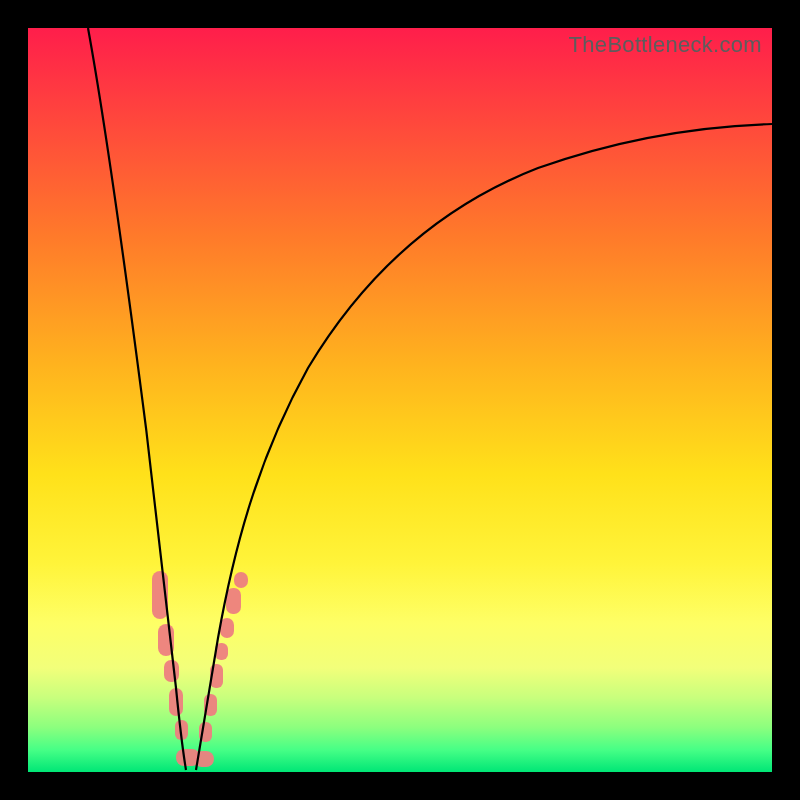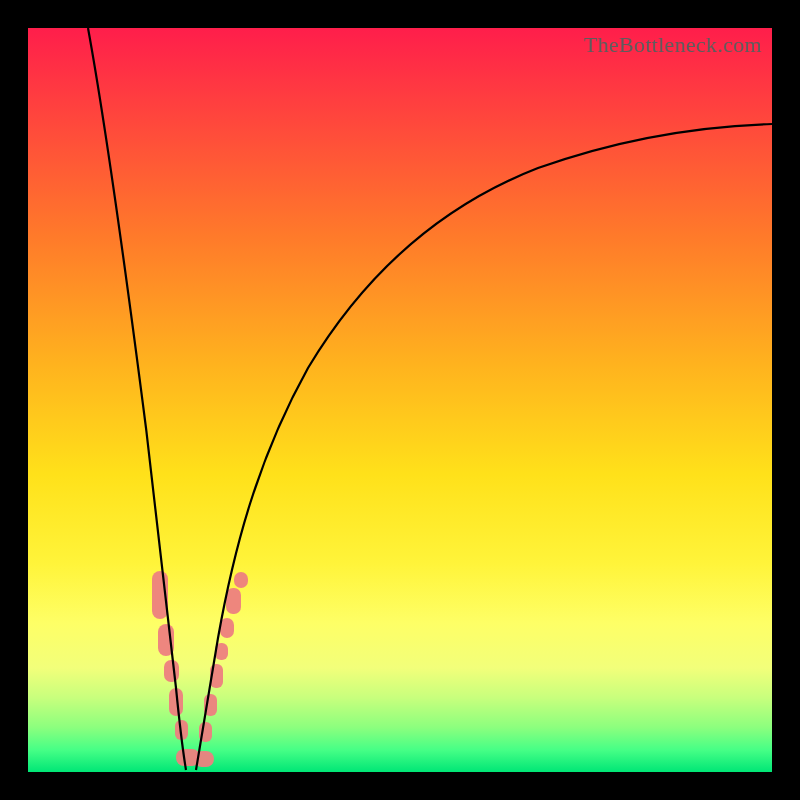--- a/index.html
+++ b/index.html
@@ -45,21 +45,20 @@
   }
   .watermark {
     position: absolute;
     top: 4px;
     right: 10px;
     color: #5d5d5d;
     font-size: 22px;
     font-weight: 500;
     letter-spacing: 0.3px;
     user-select: none;
-    font-family: Liberation Serif, serif;
   }
   svg.overlay {
     position: absolute;
     inset: 0;
     width: 100%;
     height: 100%;
   }
   
   .blob {
     fill: #ed7f7f;

